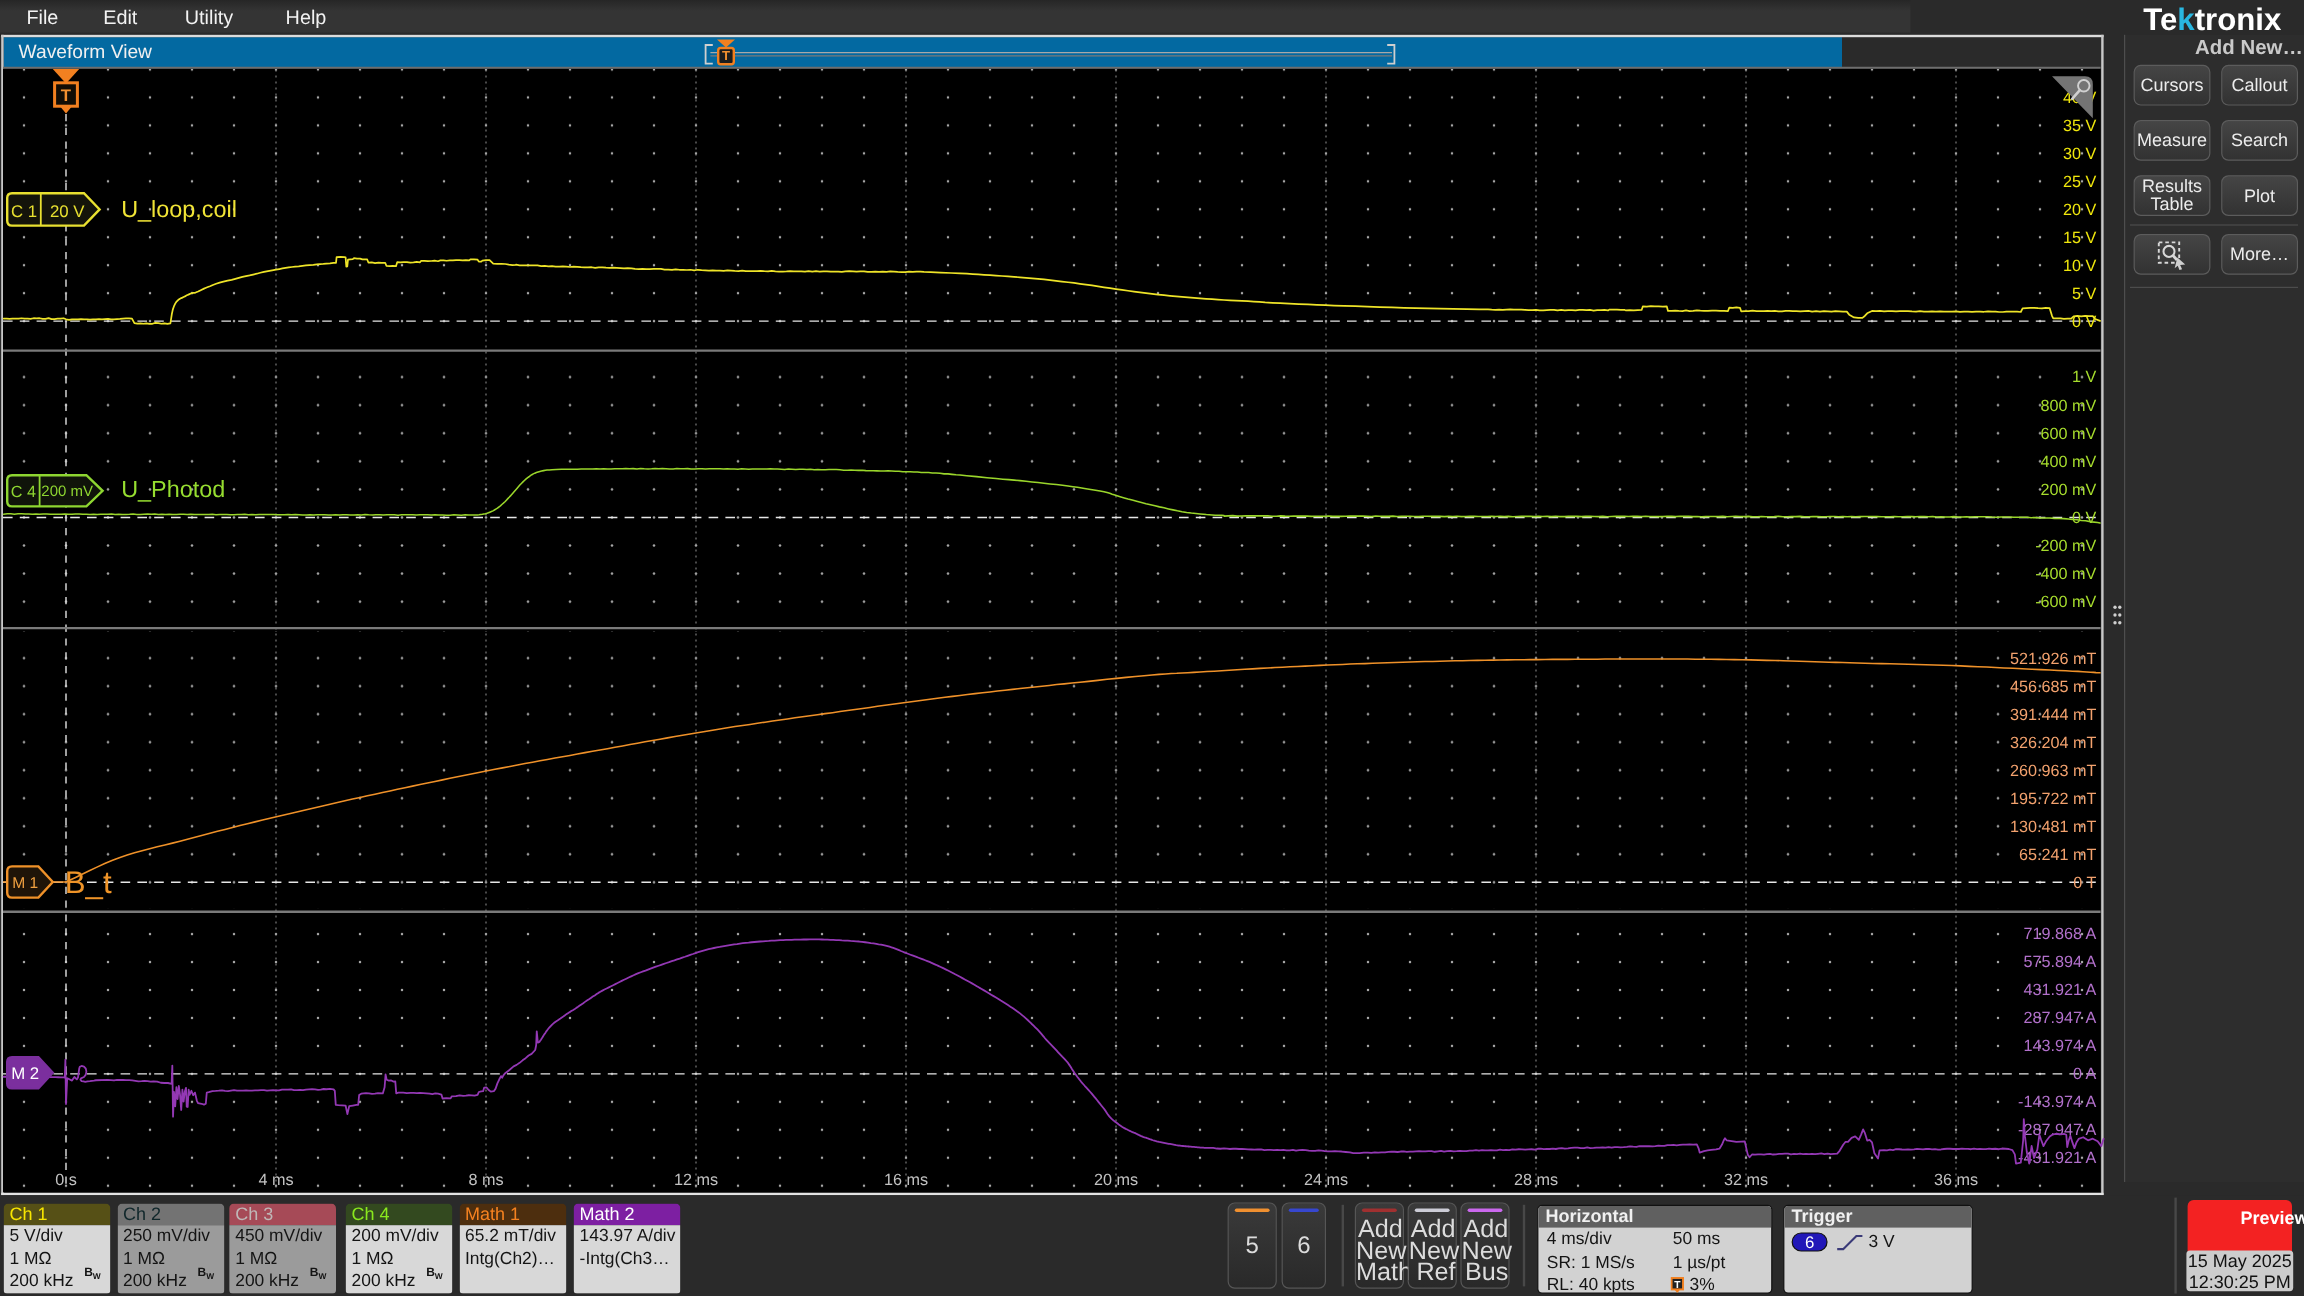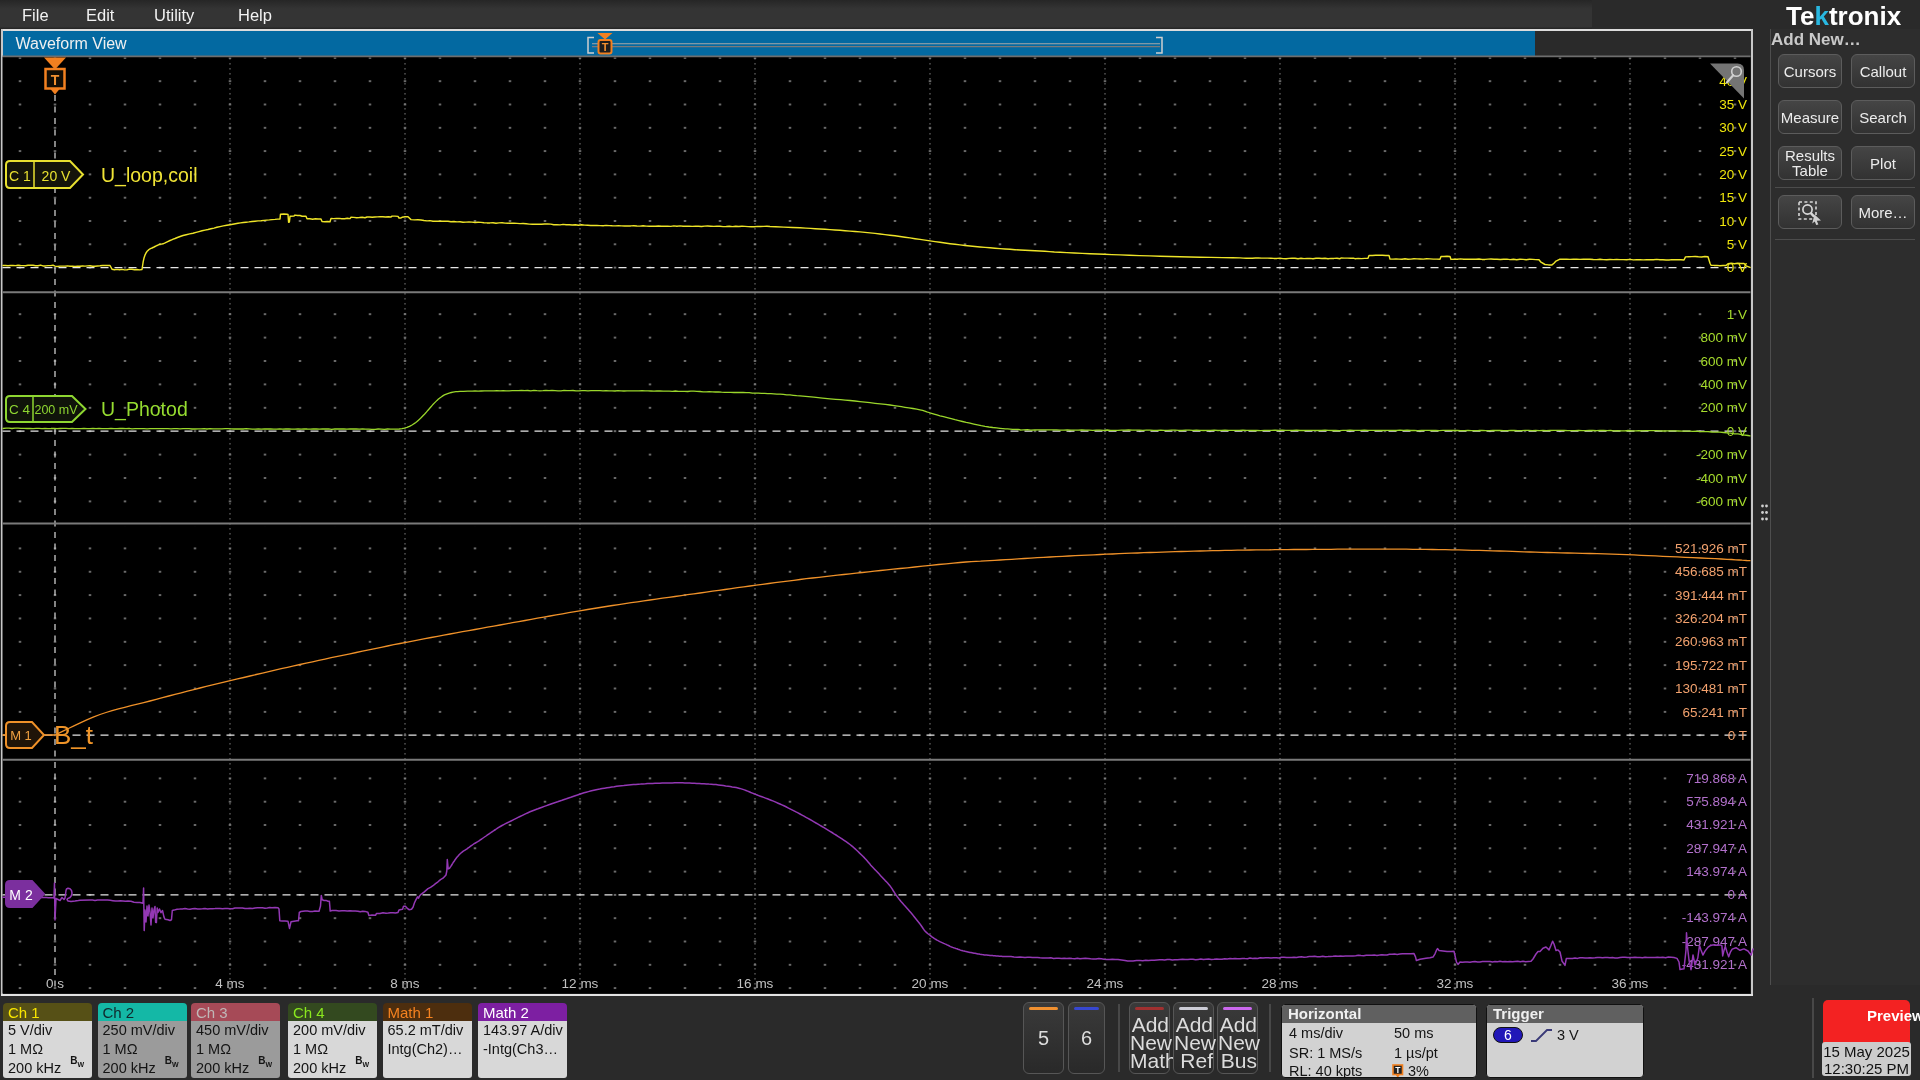--- a/index.html
+++ b/index.html
@@ -13,21 +13,21 @@
   font-weight:bold; letter-spacing:0px; }
 #logo i { color:#29b7e0; font-style:normal; }
 #titlebar { left:2.5px; top:30.5px; width:1532px; height:26px; background:#0369a1; }
 #titlebar .t { position:absolute; left:13px; top:4px; color:#f0f0f0; font-size:16px; }
 #wintop   { left:1px; top:29px; width:1752px; height:1.6px; background:#dcdcdc; }
 #winleft  { left:1px;  top:29px; width:1.6px; height:967px; background:#c8c8c8; }
 #winright { left:1750.5px; top:29px; width:2.2px; height:967px; background:#c8c8c8; }
 #winbot   { left:1px; top:993.5px; width:1752px; height:2.5px; background:#e2e2e2; }
 #rpanel { left:1770px; top:29px; width:150px; height:956px; background:#2d2d2d;
   border-left:1px solid #4e4e4e; }
-#rpanel h3 { position:absolute; top:1px; left:0; width:148px; text-align:left;
+#rpanel h3 { position:absolute; top:1px; left:0; width:148px; text-align:right;
   color:#c9c9c9; font-size:17px; font-weight:bold; }
 .rbtn { position:absolute; width:64px; height:34px; border:1px solid #5c5c5c;
   border-radius:6px; background:linear-gradient(#454545,#323232);
   color:#ececec; font-size:15px; display:flex; align-items:center;
   justify-content:center; text-align:center; line-height:15px; }
 .rsep { position:absolute; left:4px; width:140px; height:1px; background:#4c4c4c; }
 #botbar { left:0; top:996px; width:1920px; height:84px; background:#2a2a2a; }
 .badge { position:absolute; top:7px; width:89px; height:75px; border-radius:4px 4px 3px 3px; overflow:hidden; }
 .badge .hd { height:18px; font-size:15px; padding:1px 0 0 5px; font-weight:normal; }
 .badge .bd { height:57px; font-size:14.5px; color:#141414; padding:0 0 0 5px; line-height:19px; }
@@ -87,21 +87,21 @@
   </div>
   <div class="rbtn" style="left:80px;top:166px">More…</div>
   <div class="rsep" style="top:210px"></div>
 </div>
 <div id="botbar" class="abs">
   <div class="badge" style="left:3px">
     <div class="hd" style="background:#565016;color:#f8e600">Ch 1</div>
     <div class="bd" style="background:#d8d8d8">5 V/div<br>1 MΩ<br>200 kHz<span class="bw">B<sub>W</sub></span></div>
   </div>
   <div class="badge" style="left:97.5px">
-    <div class="hd" style="background:#14b8a6;color:#10272b">Ch 2</div>
+    <div class="hd" style="background:#737373;color:#10272b">Ch 2</div>
     <div class="bd" style="background:#9b9b9b">250 mV/div<br>1 MΩ<br>200 kHz<span class="bw">B<sub>W</sub></span></div>
   </div>
   <div class="badge" style="left:191px">
     <div class="hd" style="background:#a64a57;color:#bfb7b7">Ch 3</div>
     <div class="bd" style="background:#9b9b9b">450 mV/div<br>1 MΩ<br>200 kHz<span class="bw">B<sub>W</sub></span></div>
   </div>
   <div class="badge" style="left:288px">
     <div class="hd" style="background:#33491f;color:#8ae81e">Ch 4</div>
     <div class="bd" style="background:#d8d8d8">200 mV/div<br>1 MΩ<br>200 kHz<span class="bw">B<sub>W</sub></span></div>
   </div>

